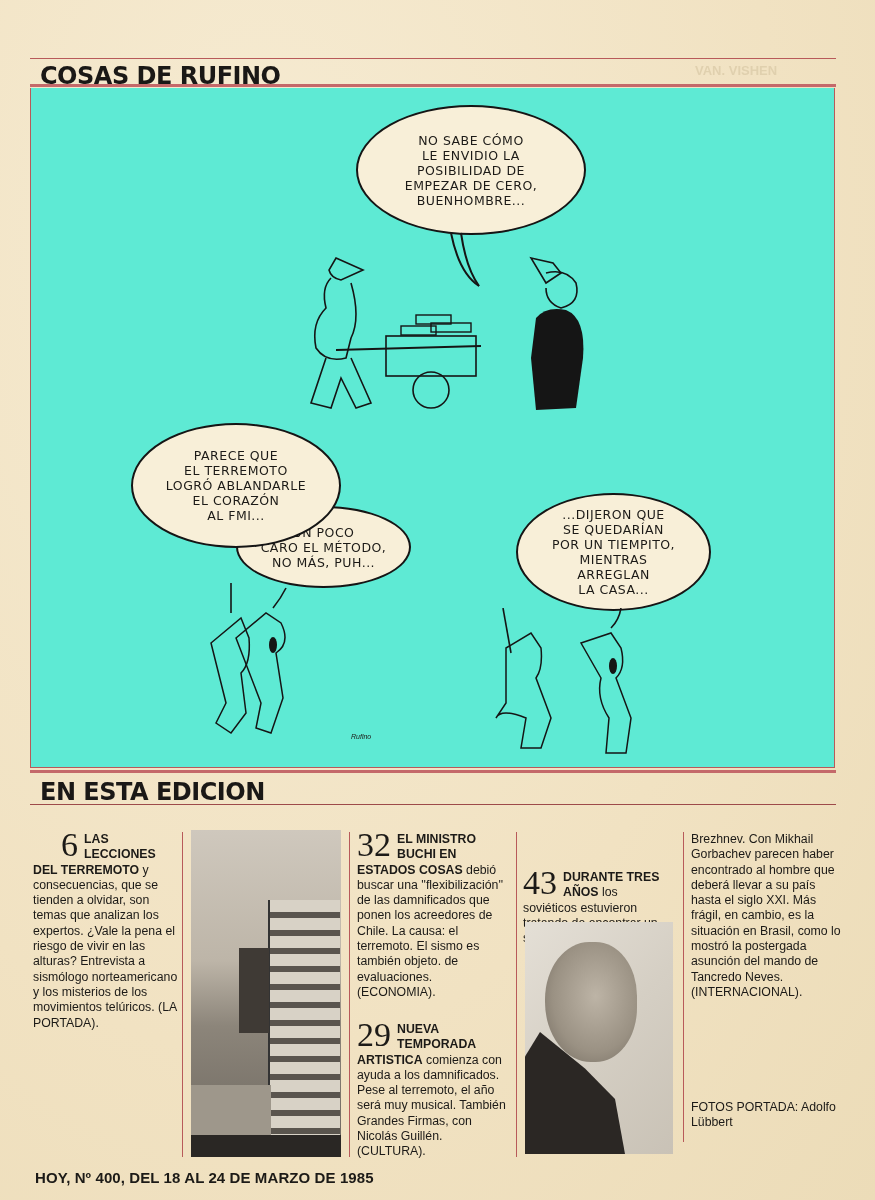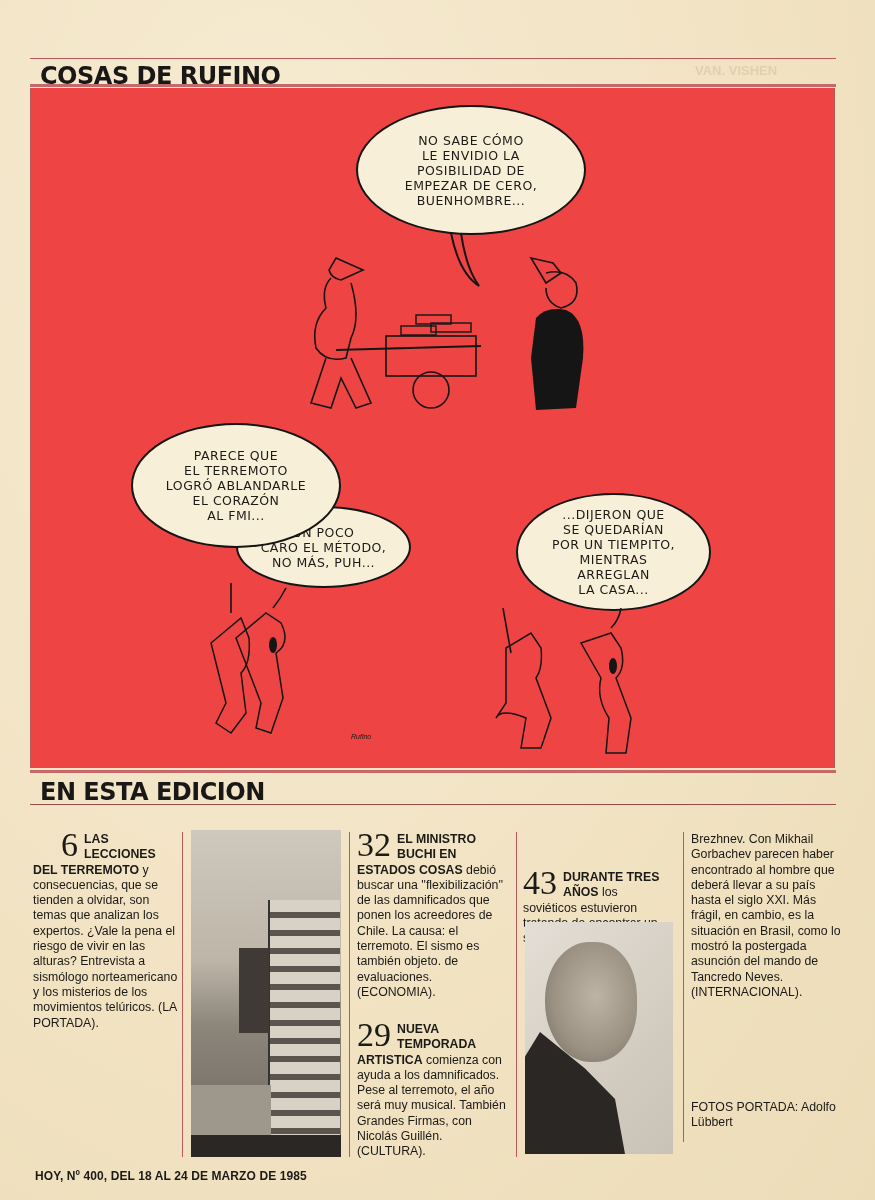--- a/index.html
+++ b/index.html
@@ -11,37 +11,37 @@
   }
   .rule-top { position:absolute; left:30px; width:806px; top:58px; height:1px; background:#b85a5a; }
   .section-title {
     position:absolute; left:40px; font-weight:bold; font-family:"DejaVu Sans", sans-serif;
     font-size:24px; letter-spacing:-0.5px; color:#1a1816;
   }
   .title-rule { position:absolute; left:30px; width:806px; height:3px; background:#c4696a; }
   .comic-box {
     position:absolute; left:30px; top:88px; width:805px; height:680px;
     border:1px solid #b85a5a; border-top:none; box-sizing:border-box;
-    background:#ef4444;
+    background:#5eead4;
   }
   .ghost { position:absolute; color:#cdbf9f; font-size:9px; line-height:13px; opacity:.7; }
   .bubble {
     position:absolute; border:2px solid #151515; border-radius:50%;
     background:#f8efd8; display:flex; align-items:center; justify-content:center;
     text-align:center; font-family:"DejaVu Sans", sans-serif; font-size:12.5px;
     line-height:15px; letter-spacing:0.5px; box-sizing:border-box; white-space:pre-line;
   }
   .figure { position:absolute; }
   .edicion-rule { position:absolute; left:30px; width:806px; height:1px; background:#9d4a4a; }
   .col { position:absolute; font-size:12.3px; line-height:15.3px; }
   .col .num { font-family:"Liberation Serif", serif; font-size:34px; line-height:26px; float:left; margin-right:6px; font-weight:normal; }
   .col .head { font-weight:bold; }
   .vline { position:absolute; width:1px; background:#b85a5a; }
   .photo { position:absolute; overflow:hidden; }
-  .footer { position:absolute; left:35px; top:1169px; font-size:12px; font-weight:bold; letter-spacing:0.1px; }
+  .footer { position:absolute; left:35px; top:1169px; font-size:15px; font-weight:bold; letter-spacing:0.1px; }
 </style>
 </head>
 <body>
 
 <div class="rule-top"></div>
 <div class="section-title" style="top:62px;">COSAS DE RUFINO</div>
 <div class="ghost" style="left:695px;top:64px;font-size:13px;font-weight:bold;color:#d9c9a6;">VAN. VISHEN</div>
 <div class="title-rule" style="top:84px;"></div>
 
 <div class="comic-box">

